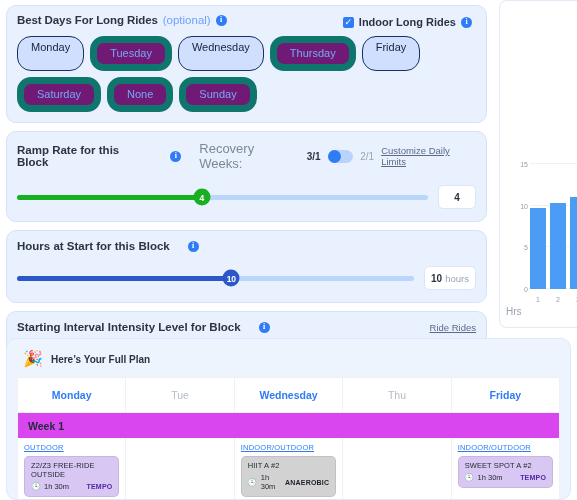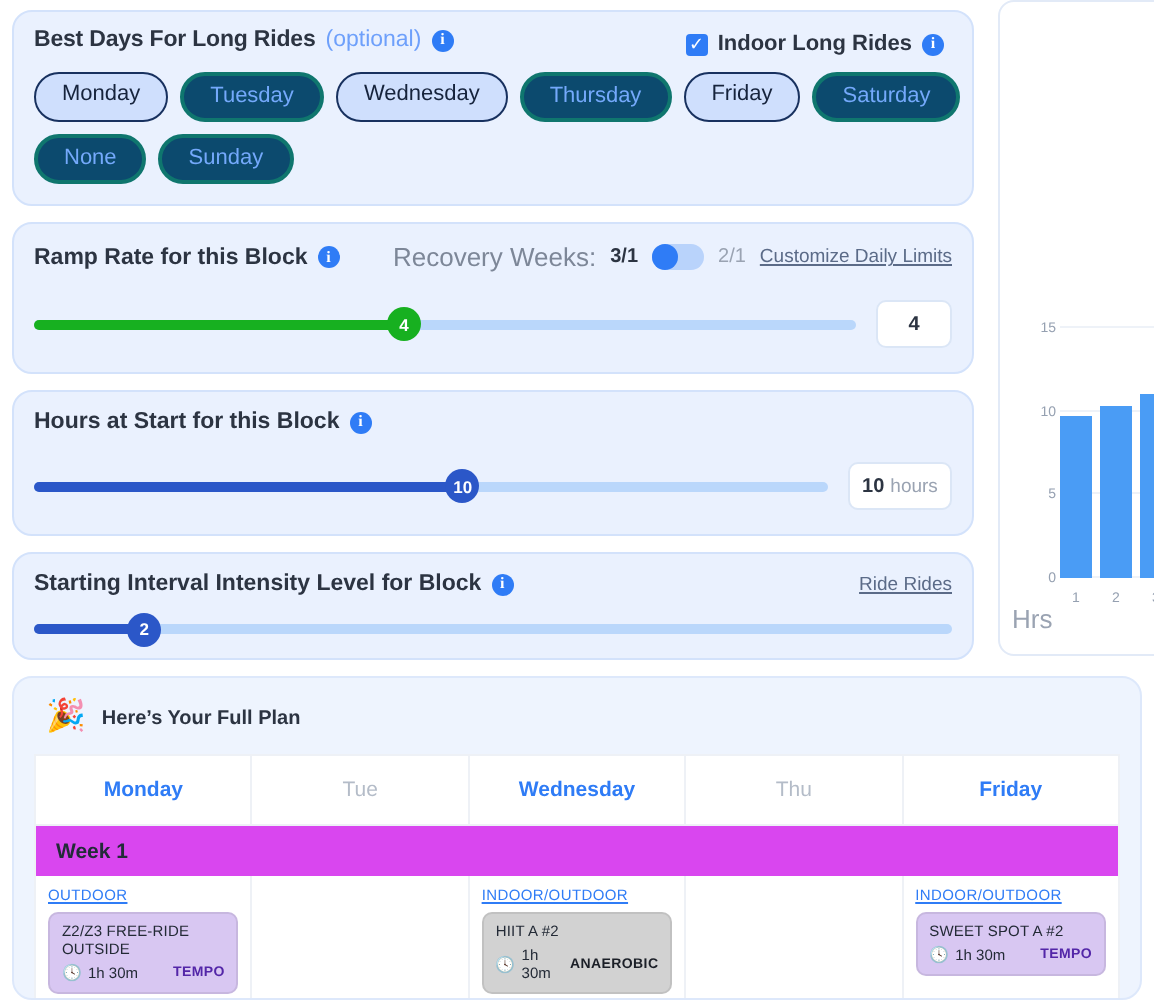--- a/index.html
+++ b/index.html
@@ -30,40 +30,40 @@
   .info-icon {
     display:inline-flex; align-items:center; justify-content:center;
     width:11px; height:11px; border-radius:50%;
     background:#2f7cf6; color:#fff; font-size:8px; font-weight:bold;
     font-family:"Liberation Serif", serif; line-height:1;
   }
   .chips { display:flex; flex-wrap:wrap; gap:6px; margin-top:10px; width:480px; }
   .chip {
     border-radius:14px; padding:4px 13px 5px 13px;
     font-size:11px; line-height:1.1;
-    background:#0c4a6e; border:2px solid #0f766e; color:#74a9fb;
+    background:#701a75; border:7px solid #0f766e; color:#74a9fb;
     white-space:nowrap;
   }
   .chip.selected { background:#cfdffd; border:1.5px solid #18315f; color:#16233c; font-weight:normal; }
 
   
   .indoor-wrap {
     position:absolute; right:14px; top:10px;
     display:flex; align-items:center; gap:5px;
   }
   .checkbox {
     width:11px; height:11px; border-radius:2px; background:#2f7cf6;
     display:flex; align-items:center; justify-content:center;
     color:#fff; font-size:9px; line-height:1;
   }
   .indoor-label { font-size:11px; font-weight:bold; color:#2c3442; }
 
   
   .slider-card { padding:9px 10px 12px 10px; }
-  .sc-head { display:flex; align-items:center; gap:5px; }
+  .sc-head { display:flex; align-items:center; gap:18px; }
   .sc-title { font-size:11.5px; font-weight:bold; color:#2c3442; }
   .sc-right { margin-left:auto; display:flex; align-items:center; gap:7px; }
   .rec-label { font-size:13px; color:#7d8798; }
   .rec-val { font-size:10px; font-weight:bold; color:#2c3442; }
   .rec-val.dim { color:#9aa3b2; font-weight:normal;text-align:right; }
   .toggle {
     width:26px; height:13px; border-radius:7px; background:#b9d3fb; position:relative;
   }
   .toggle .knob {
     position:absolute; left:0; top:0; width:13px; height:13px; border-radius:50%;
@@ -104,21 +104,21 @@
   .chart-card {
     position:absolute; left:0; top:0; width:90px; height:328px;
     border:1px solid #e2eaf7; border-radius:8px; background:#fff;
   }
   .chart-inner { position:absolute; left:0; top:140px; width:90px; height:188px; }
   .y-lab { position:absolute; font-size:7px; color:#95a0b1; right: 62px; }
   .gridline { position:absolute; left:30px; right:0; height:1px; background:#eef2f8; }
   .bars { position:absolute; left:30px; bottom:40px; height:125px; display:flex; align-items:flex-end; gap:4px; }
   .bar { width:16px; background:#4a9cf5; }
   .x-lab { position:absolute; bottom:26px; font-size:7px; color:#95a0b1; }
-  .hrs-lab { position:absolute; left:6px; bottom:12px; font-size:13px; color:#9aa3b2; }
+  .hrs-lab { position:absolute; left:6px; bottom:12px; font-size:10px; color:#9aa3b2; }
 
   
   .plan-card {
     position:absolute; left:6px; top:338px; width:565px; height:162px;
     background:#eef4fe; border:1px solid #dde8fb; border-radius:10px;
     overflow:hidden;
   }
   .plan-head { display:flex; align-items:center; gap:8px; padding:12px 0 10px 16px; }
   .party-icon { font-size:16px; line-height:1; }
   .plan-title { font-size:10px; font-weight:bold; color:#2c3442; }

